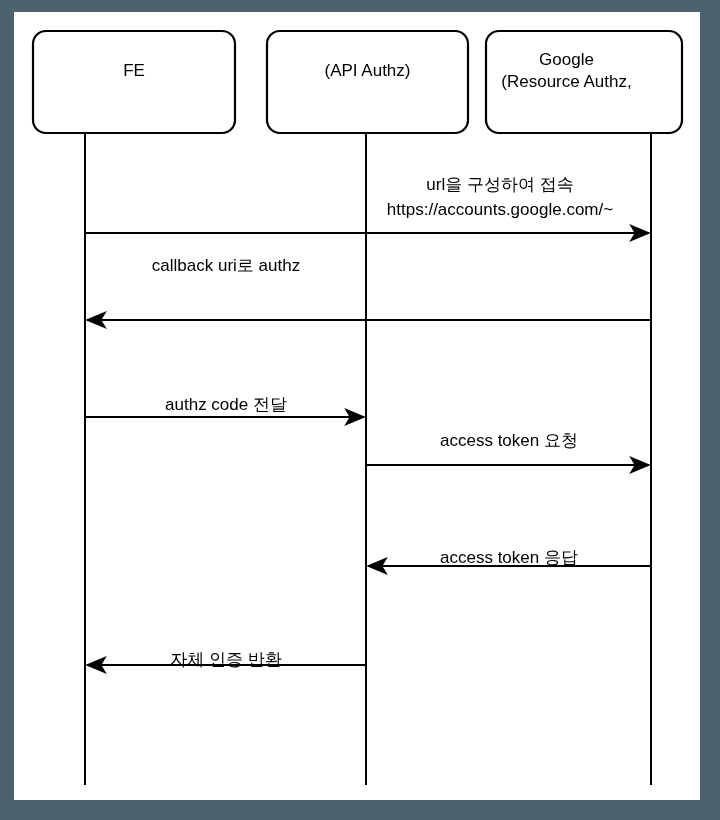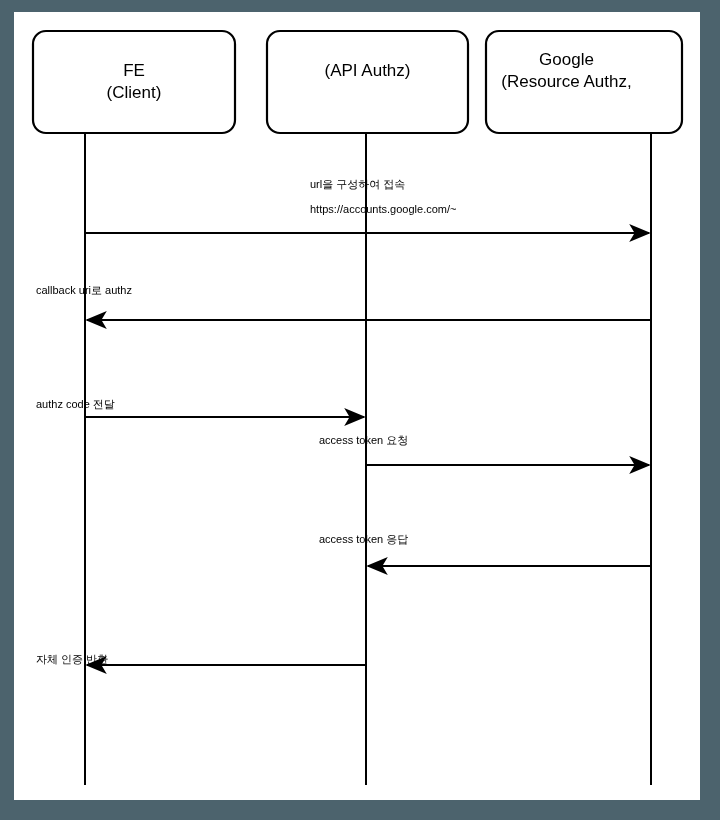--- a/index.html
+++ b/index.html
@@ -35,22 +35,23 @@
     position: absolute;
     text-align: center;
     color: #000000;
     font-size: 17px;
     line-height: 22px;
     font-family: "Liberation Sans", "DejaVu Sans", sans-serif;
     pointer-events: none;
   }
   .msg-label {
     position: absolute;
+    text-align: center;
     color: #000000;
-    font-size: 11px;
+    font-size: 17px;
     line-height: 25px;
     font-family: "Liberation Sans", "DejaVu Sans", sans-serif;
     white-space: pre;
     pointer-events: none;
   }
 </style>
 </head>
 <body>
 
 <div id="stage">
@@ -82,33 +83,32 @@
           <line x1="71" y1="405" x2="350" y2="405" stroke="#000000" stroke-width="1.8" marker-end="url(#arrow-right)"></line>
           <line x1="352" y1="453" x2="635" y2="453" stroke="#000000" stroke-width="1.8" marker-end="url(#arrow-right)"></line>
           <line x1="637" y1="554" x2="354" y2="554" stroke="#000000" stroke-width="1.8" marker-end="url(#arrow-left)"></line>
           <line x1="352" y1="653" x2="73" y2="653" stroke="#000000" stroke-width="1.8" marker-end="url(#arrow-left)"></line>
         </g>
     </svg>
 
     <div id="actor-labels">
         <div class="actor-label" style="left: 19px; width: 202px; top: 48px;">
           <div>FE</div>
-          <div>(Client)</div>
         </div>
         <div class="actor-label" style="left: 253px; width: 201px; top: 48px;">
           <div>(API Authz)</div>
         </div>
         <div class="actor-label" style="left: 472px; width: 161px; top: 37px;">
           <div>Google</div>
           <div>(Resource Authz,</div>
         </div>
       </div>
     <div id="message-labels">
         <div class="msg-label" style="left: 296px; width: 380px; top: 160px;"><div>url을 구성하여 접속</div><div>https://accounts.google.com/~</div></div>
-        <div class="msg-label" style="left: 22px; width: 380px; top: 266px;"><div>callback uri로 authz</div></div>
+        <div class="msg-label" style="left: 22px; width: 380px; top: 241px;"><div>callback uri로 authz</div></div>
         <div class="msg-label" style="left: 22px; width: 380px; top: 367px; margin-top: 13px;"><div>authz code 전달</div></div>
         <div class="msg-label" style="left: 305px; width: 380px; top: 416px;"><div>access token 요청</div></div>
-        <div class="msg-label" style="left: 305px; width: 380px; top: 515px;"><div>access token 응답</div></div>
+        <div class="msg-label" style="left: 305px; width: 380px; top: 533px;"><div>access token 응답</div></div>
         <div class="msg-label" style="left: 22px; width: 380px; top: 615px; margin-top: 20px;"><div>자체 인증 반환</div></div>
       </div>
 
   </div>
 </div>
 
 </body></html>

